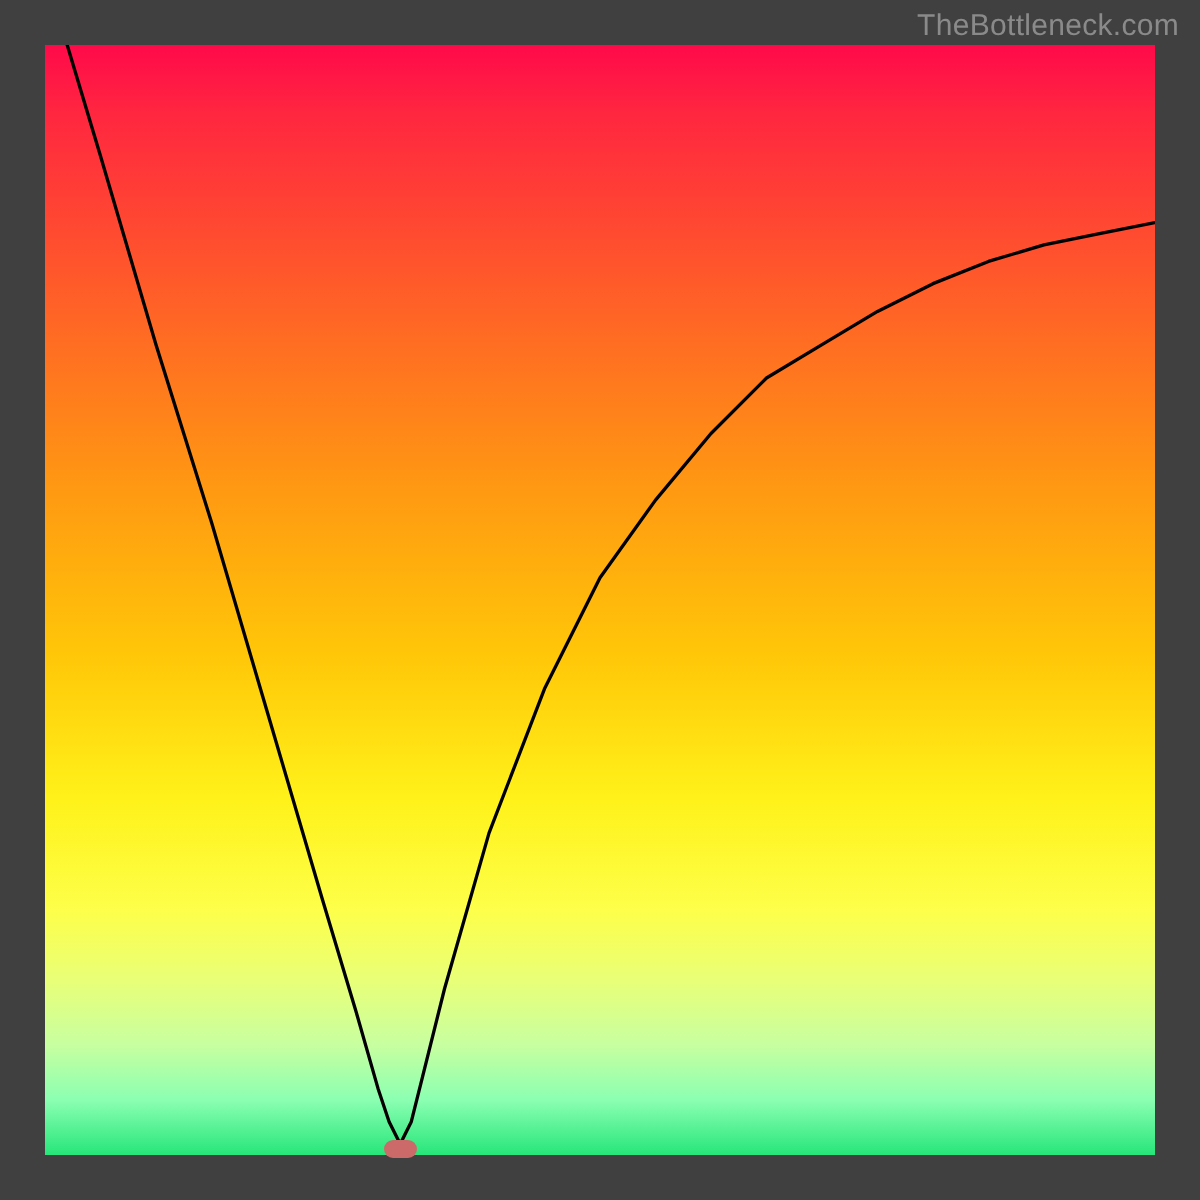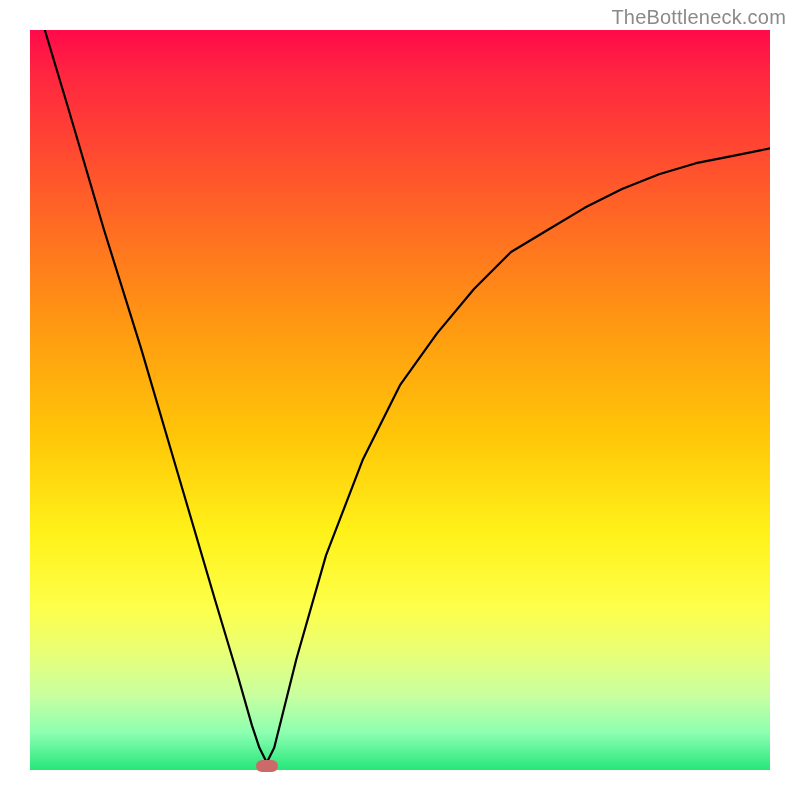--- a/index.html
+++ b/index.html
@@ -8,21 +8,21 @@
     width: 800px;
     height: 800px;
     background: #000;
     font-family: Arial, Helvetica, sans-serif;
     overflow: hidden;
   }
   .outer {
     position: relative;
     width: 800px;
     height: 800px;
-    background: #ffffff;
+    background: #404040;
   }
   .plot-area {
     position: absolute;
     left: 30px;
     top: 30px;
     width: 740px;
     height: 740px;
     background: linear-gradient(to bottom,
       #ff0a4a 0%,
       #ff2640 6%,

